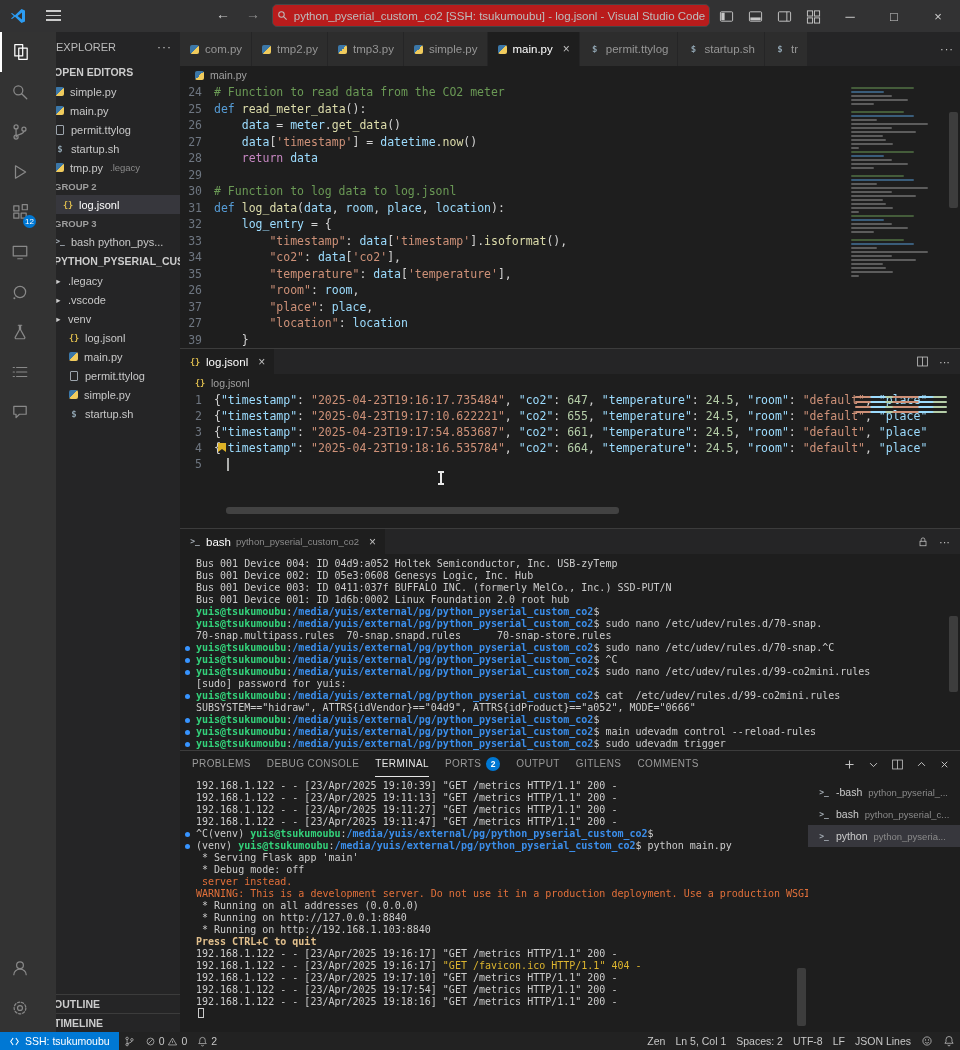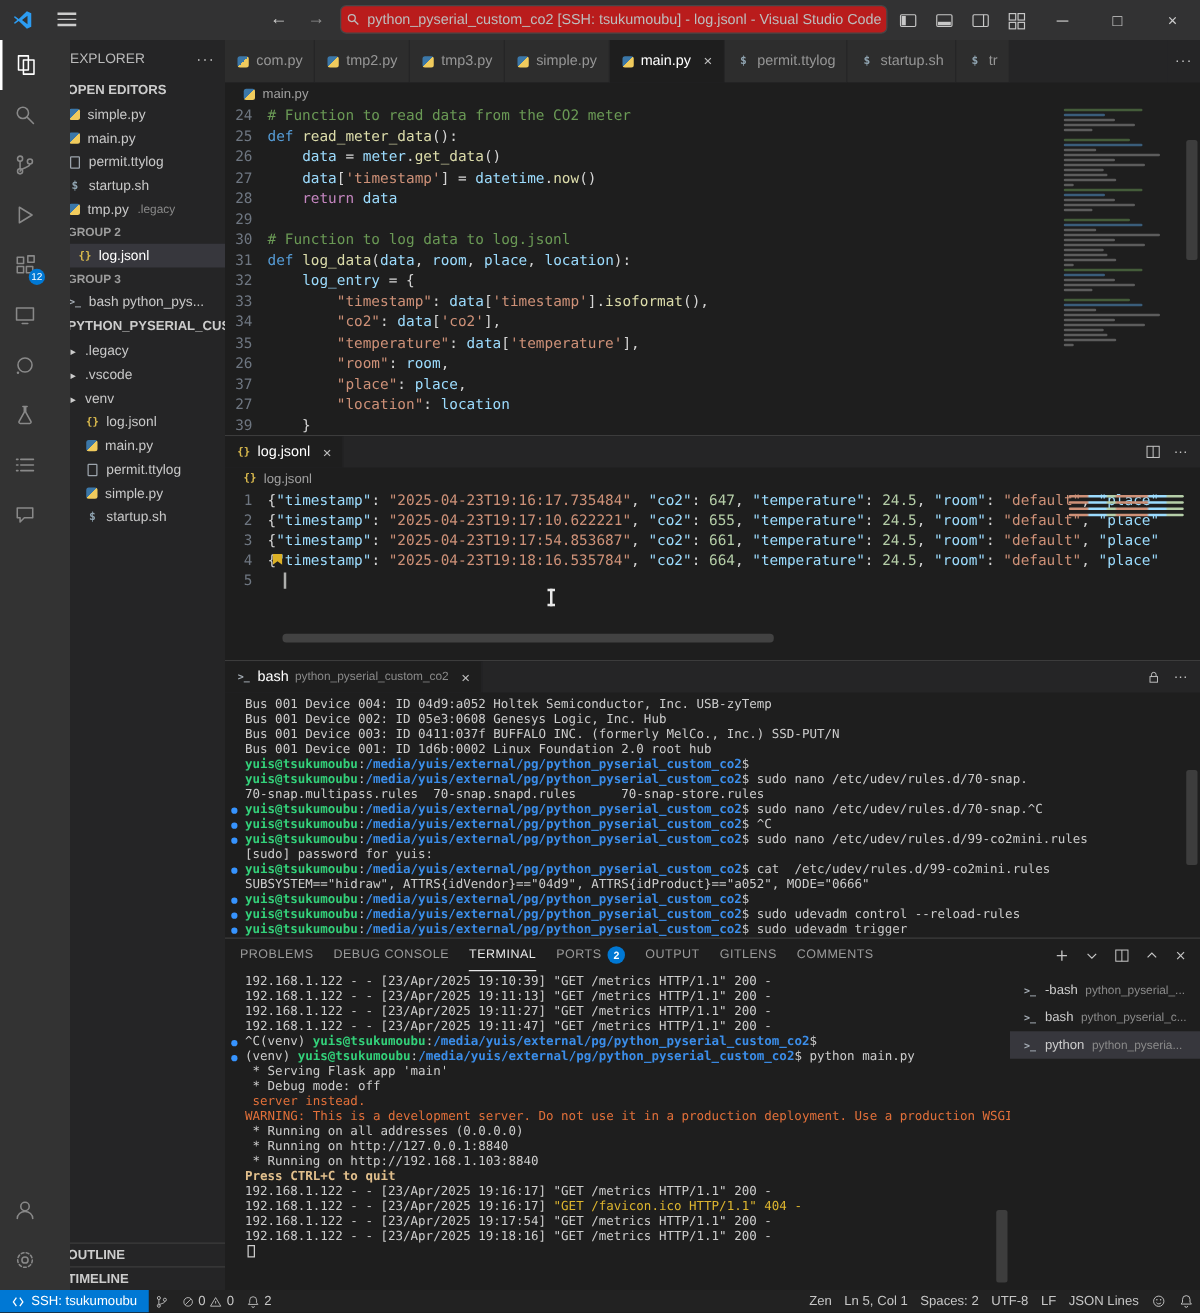--- a/index.html
+++ b/index.html
@@ -535,21 +535,21 @@
         <div class="term-line"><span class="tm-u">yuis@tsukumoubu</span><span class="tm-t">:</span><span class="tm-pa">/media/yuis/external/pg/python_pyserial_custom_co2</span><span class="tm-t">$</span></div>
         <div class="term-line"><span class="tm-u">yuis@tsukumoubu</span><span class="tm-t">:</span><span class="tm-pa">/media/yuis/external/pg/python_pyserial_custom_co2</span><span class="tm-t">$ sudo nano /etc/udev/rules.d/70-snap.</span></div>
         <div class="term-line"><span class="tm-t">70-snap.multipass.rules  70-snap.snapd.rules      70-snap-store.rules</span></div>
         <div class="term-line"><span class="dot"></span><span class="tm-u">yuis@tsukumoubu</span><span class="tm-t">:</span><span class="tm-pa">/media/yuis/external/pg/python_pyserial_custom_co2</span><span class="tm-t">$ sudo nano /etc/udev/rules.d/70-snap.^C</span></div>
         <div class="term-line"><span class="dot"></span><span class="tm-u">yuis@tsukumoubu</span><span class="tm-t">:</span><span class="tm-pa">/media/yuis/external/pg/python_pyserial_custom_co2</span><span class="tm-t">$ ^C</span></div>
         <div class="term-line"><span class="dot"></span><span class="tm-u">yuis@tsukumoubu</span><span class="tm-t">:</span><span class="tm-pa">/media/yuis/external/pg/python_pyserial_custom_co2</span><span class="tm-t">$ sudo nano /etc/udev/rules.d/99-co2mini.rules</span></div>
         <div class="term-line"><span class="tm-t">[sudo] password for yuis:</span></div>
         <div class="term-line"><span class="dot"></span><span class="tm-u">yuis@tsukumoubu</span><span class="tm-t">:</span><span class="tm-pa">/media/yuis/external/pg/python_pyserial_custom_co2</span><span class="tm-t">$ cat  /etc/udev/rules.d/99-co2mini.rules</span></div>
         <div class="term-line"><span class="tm-t">SUBSYSTEM=="hidraw", ATTRS{idVendor}=="04d9", ATTRS{idProduct}=="a052", MODE="0666"</span></div>
         <div class="term-line"><span class="dot"></span><span class="tm-u">yuis@tsukumoubu</span><span class="tm-t">:</span><span class="tm-pa">/media/yuis/external/pg/python_pyserial_custom_co2</span><span class="tm-t">$</span></div>
-        <div class="term-line"><span class="dot"></span><span class="tm-u">yuis@tsukumoubu</span><span class="tm-t">:</span><span class="tm-pa">/media/yuis/external/pg/python_pyserial_custom_co2</span><span class="tm-t">$ sudo udevadm control --reload-rules</span></div>
+        <div class="term-line"><span class="dot"></span><span class="tm-u">yuis@tsukumoubu</span><span class="tm-t">:</span><span class="tm-pa">/media/yuis/external/pg/python_pyserial_custom_co2</span><span class="tm-t">$ main udevadm control --reload-rules</span></div>
         <div class="term-line"><span class="dot"></span><span class="tm-u">yuis@tsukumoubu</span><span class="tm-t">:</span><span class="tm-pa">/media/yuis/external/pg/python_pyserial_custom_co2</span><span class="tm-t">$ sudo udevadm trigger</span></div>
       </div>
     <div class="vscroll">
         <div class="vslider" style="top:62px;height:76px"></div>
       </div>
   </div>
 </div>
 
 <div class="panel">
   <div class="panel-tabs">
@@ -618,20 +618,21 @@
           <div class="term-line"><span class="tm-t"> * Serving Flask app 'main'</span></div>
           <div class="term-line"><span class="tm-t"> * Debug mode: off</span></div>
           <div class="term-line"><span class="tm-w"> server instead.</span></div>
           <div class="term-line"><span class="tm-w">WARNING: This is a development server. Do not use it in a production deployment. Use a production WSGI</span></div>
           <div class="term-line"><span class="tm-t"> * Running on all addresses (0.0.0.0)</span></div>
           <div class="term-line"><span class="tm-t"> * Running on http://127.0.0.1:8840</span></div>
           <div class="term-line"><span class="tm-t"> * Running on http://192.168.1.103:8840</span></div>
           <div class="term-line"><span class="tm-b">Press CTRL+C to quit</span></div>
           <div class="term-line"><span class="tm-t">192.168.1.122 - - [23/Apr/2025 19:16:17] "GET /metrics HTTP/1.1" 200 -</span></div>
           <div class="term-line"><span class="tm-t">192.168.1.122 - - [23/Apr/2025 19:16:17] </span><span class="tm-y">"GET /favicon.ico HTTP/1.1" 404 -</span></div>
+          <div class="term-line"><span class="tm-t">192.168.1.122 - - [23/Apr/2025 19:17:10] "GET /metrics HTTP/1.1" 200 -</span></div>
           <div class="term-line"><span class="tm-t">192.168.1.122 - - [23/Apr/2025 19:17:54] "GET /metrics HTTP/1.1" 200 -</span></div>
           <div class="term-line"><span class="tm-t">192.168.1.122 - - [23/Apr/2025 19:18:16] "GET /metrics HTTP/1.1" 200 -</span></div>
           <div class="term-line"><span class="term-cursor"></span></div>
         </div>
       <div class="vscroll">
           <div class="vslider" style="bottom:6px;height:58px"></div>
         </div>
     </div>
     <div class="term-list" id="term-list-rows">
         <div class="tl-row">

